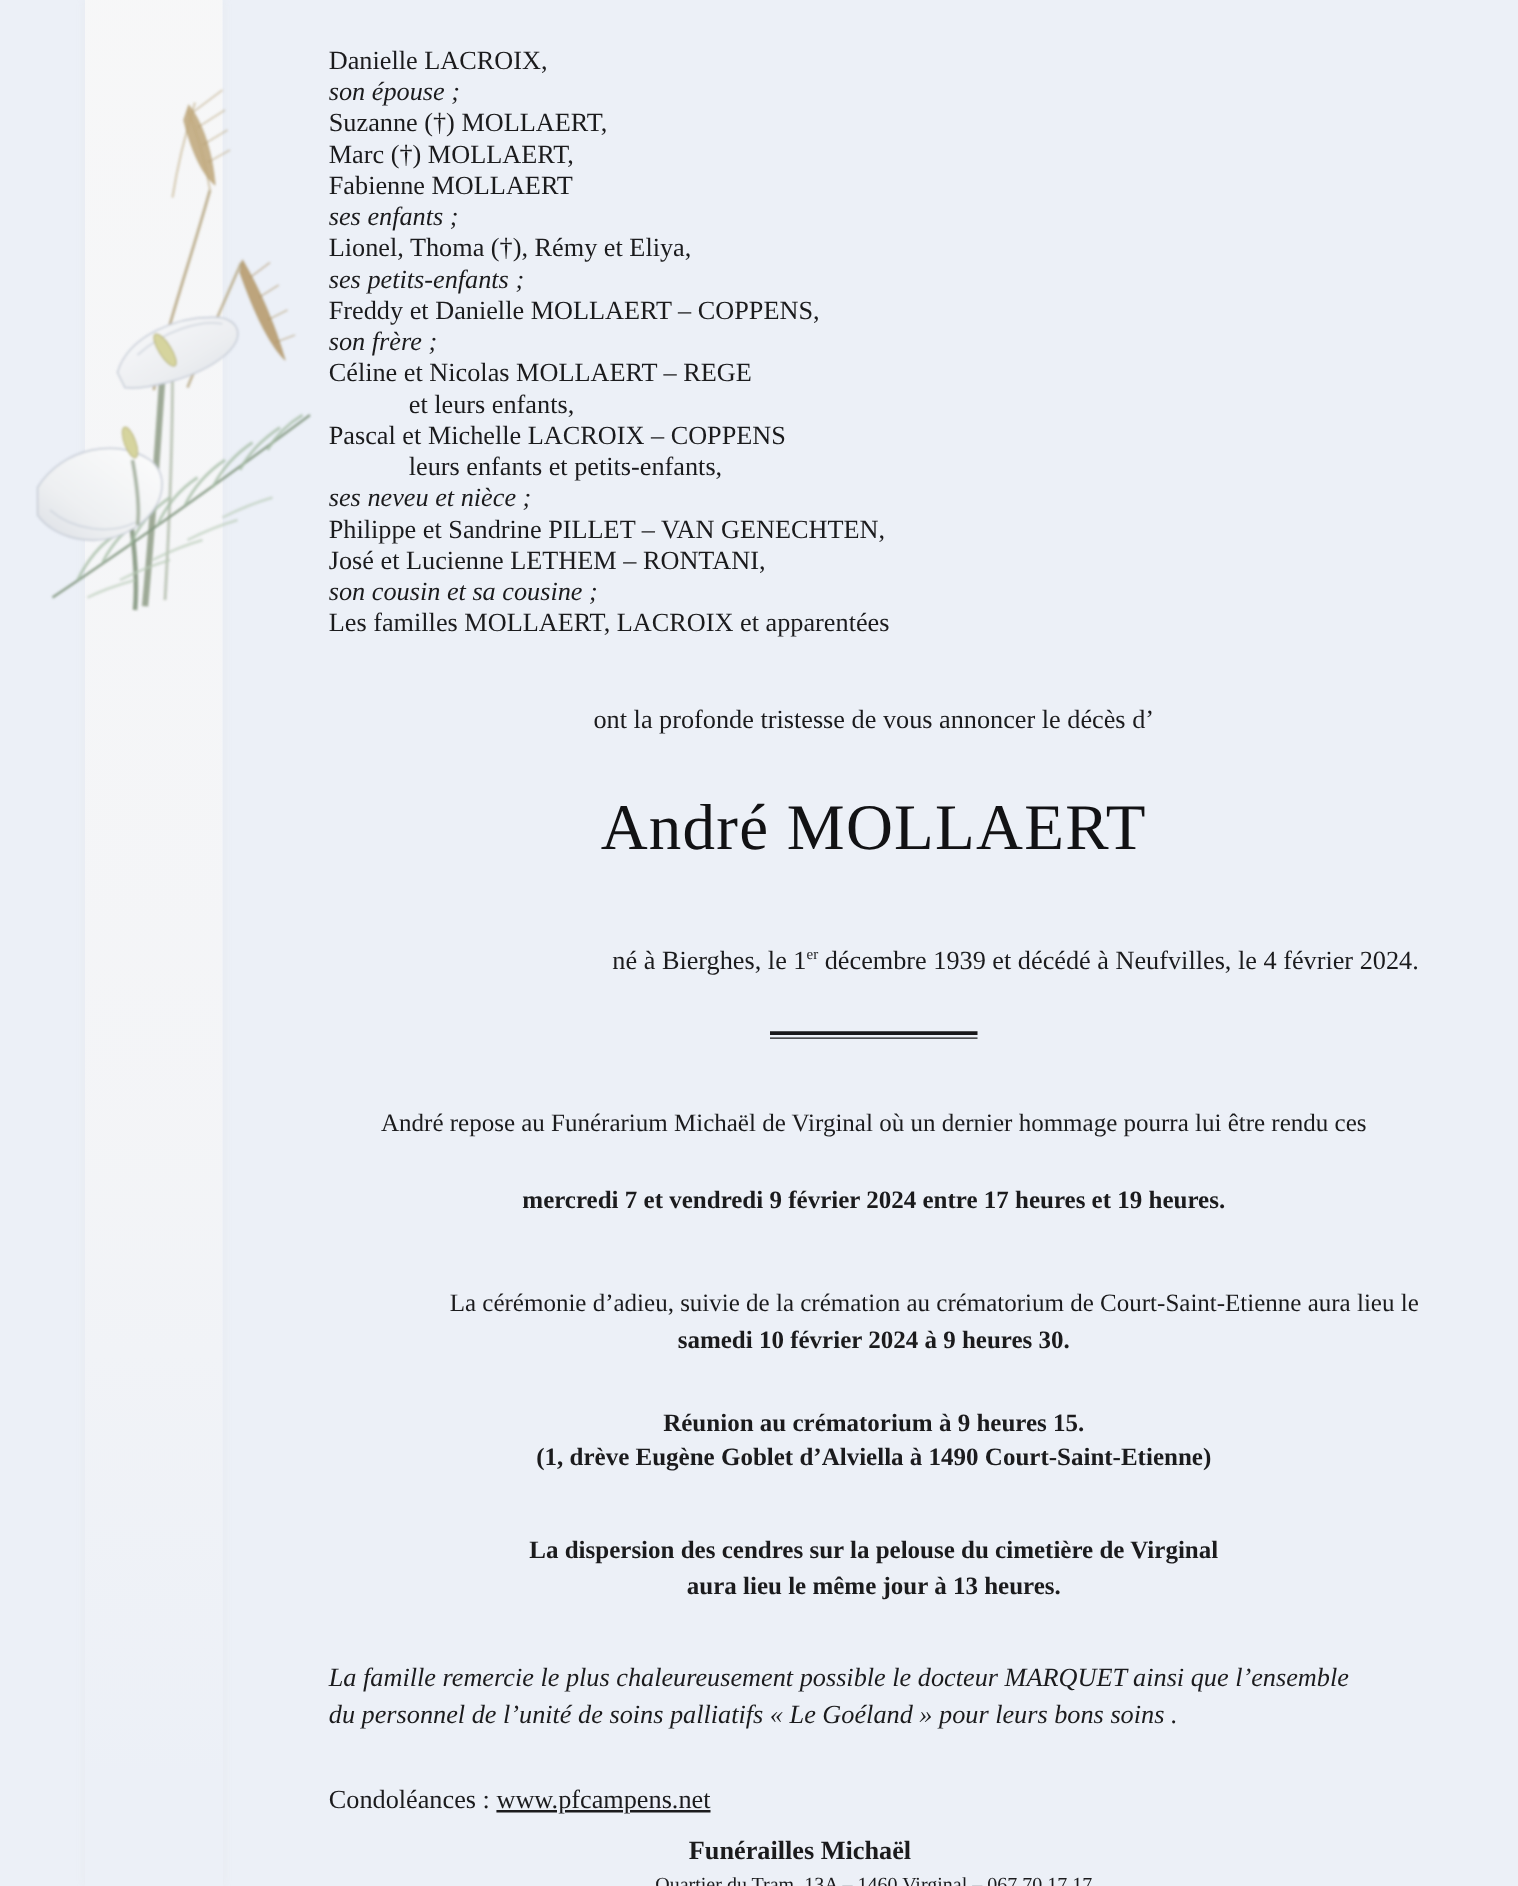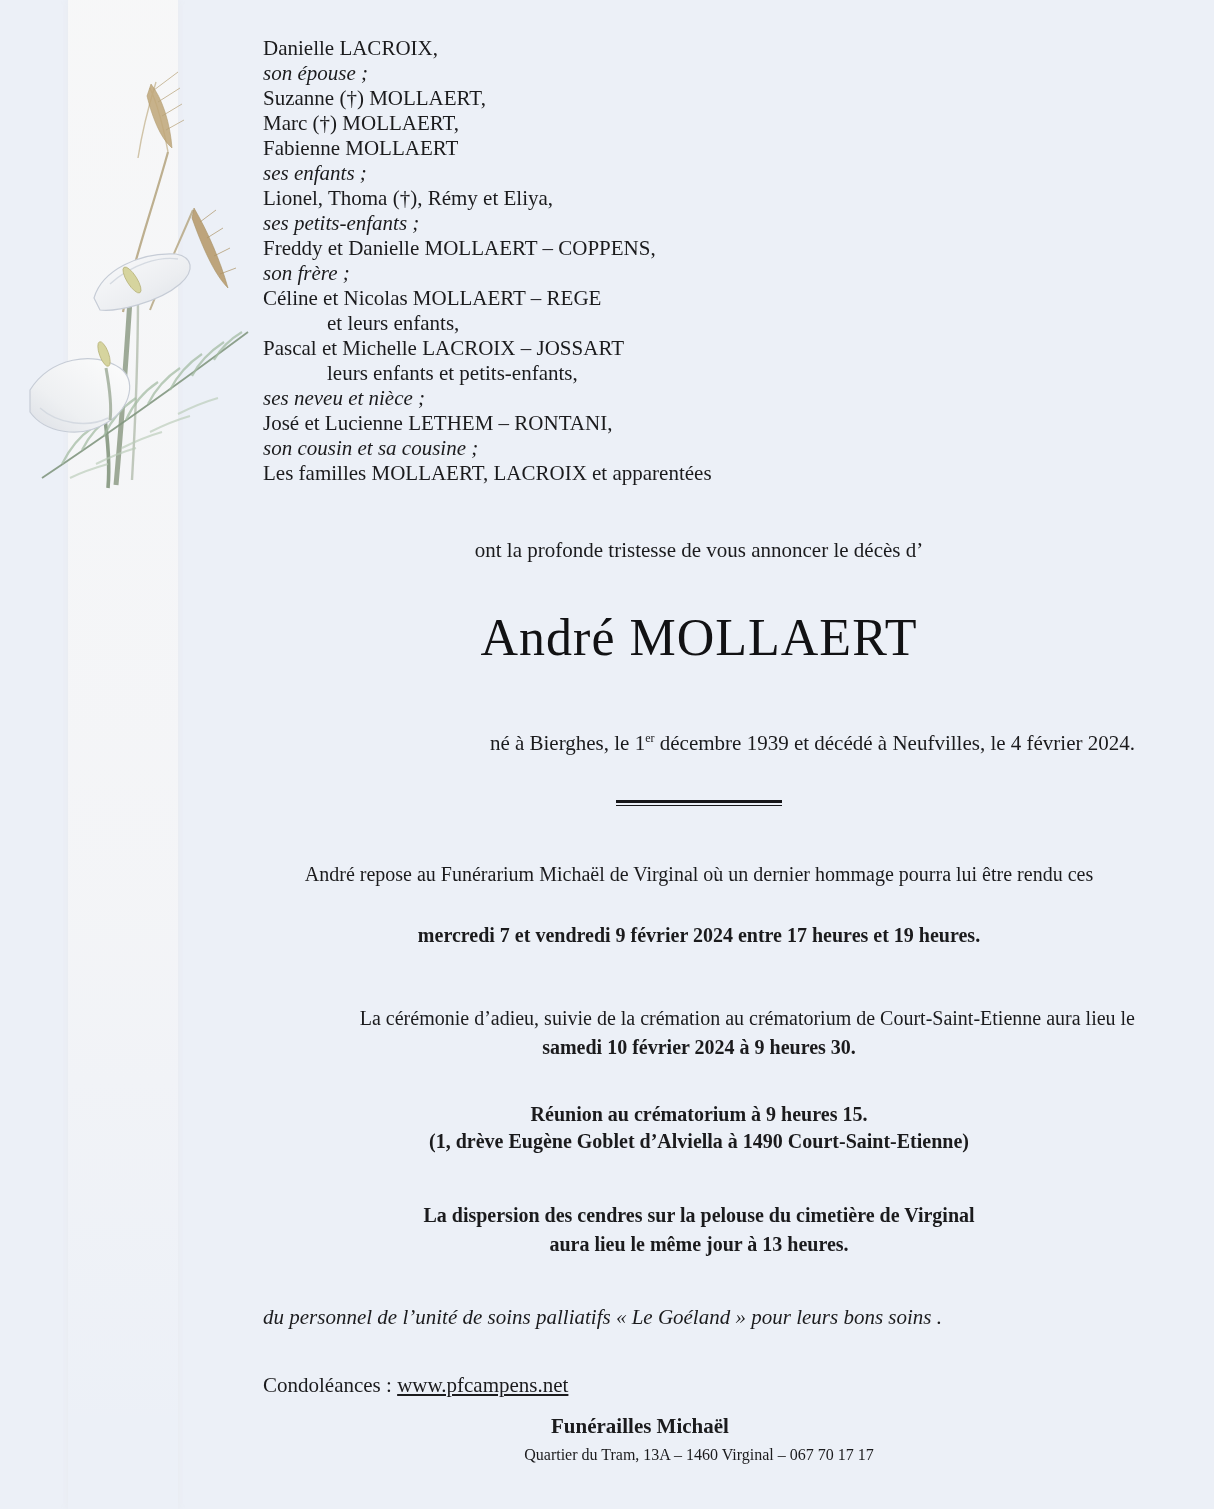--- a/index.html
+++ b/index.html
@@ -136,23 +136,24 @@
       <div class="fline">Suzanne (†) MOLLAERT,</div>
       <div class="fline">Marc (†) MOLLAERT,</div>
       <div class="fline">Fabienne MOLLAERT</div>
       <div class="fline rel">ses enfants ;</div>
       <div class="fline">Lionel, Thoma (†), Rémy et Eliya,</div>
       <div class="fline rel">ses petits-enfants ;</div>
       <div class="fline">Freddy et Danielle MOLLAERT – COPPENS,</div>
       <div class="fline rel">son frère ;</div>
       <div class="fline">Céline et Nicolas MOLLAERT – REGE</div>
       <div class="fline ind">et leurs enfants,</div>
-      <div class="fline">Pascal et Michelle LACROIX – JOSSART</div>
+      <div class="fline">Pascal et Michelle LACROIX – COPPENS</div>
       <div class="fline ind">leurs enfants et petits-enfants,</div>
       <div class="fline rel">ses neveu et nièce ;</div>
+      <div class="fline">Philippe et Sandrine PILLET – VAN GENECHTEN,</div>
       <div class="fline">José et Lucienne LETHEM – RONTANI,</div>
       <div class="fline rel">son cousin et sa cousine ;</div>
       <div class="fline">Les familles MOLLAERT, LACROIX et apparentées</div>
     </div>
 
     <div class="intro">ont la profonde tristesse de vous annoncer le décès d’</div>
 
     <div class="title">André MOLLAERT</div>
 
     <div class="dates">
@@ -167,20 +168,21 @@
     <div class="cline m58">La cérémonie d’adieu, suivie de la crémation au crématorium de Court-Saint-Etienne aura lieu le</div>
     <div class="cline b m4">samedi 10 février 2024 à 9 heures 30.</div>
 
     <div class="cline b m42">Réunion au crématorium à 9 heures 15.</div>
     <div class="cline b m2">(1, drève Eugène Goblet d’Alviella à 1490 Court-Saint-Etienne)</div>
 
     <div class="cline b m49">La dispersion des cendres sur la pelouse du cimetière de Virginal</div>
     <div class="cline b m4">aura lieu le même jour à 13 heures.</div>
 
     <div class="thanks">
+      <div>La famille remercie le plus chaleureusement possible le docteur MARQUET ainsi que l’ensemble</div>
       <div>du personnel de l’unité de soins palliatifs « Le Goéland » pour leurs bons soins .</div>
     </div>
 
     <div class="condol">
       <span>Condoléances : </span><a>www.pfcampens.net</a>
     </div>
 
     <div class="fname">Funérailles Michaël</div>
     <div class="faddr">Quartier du Tram, 13A – 1460 Virginal – 067 70 17 17</div>
 

